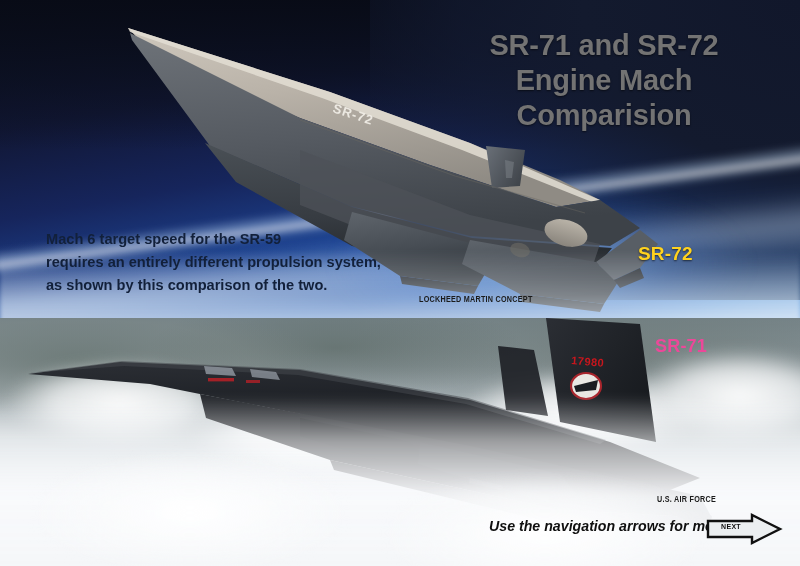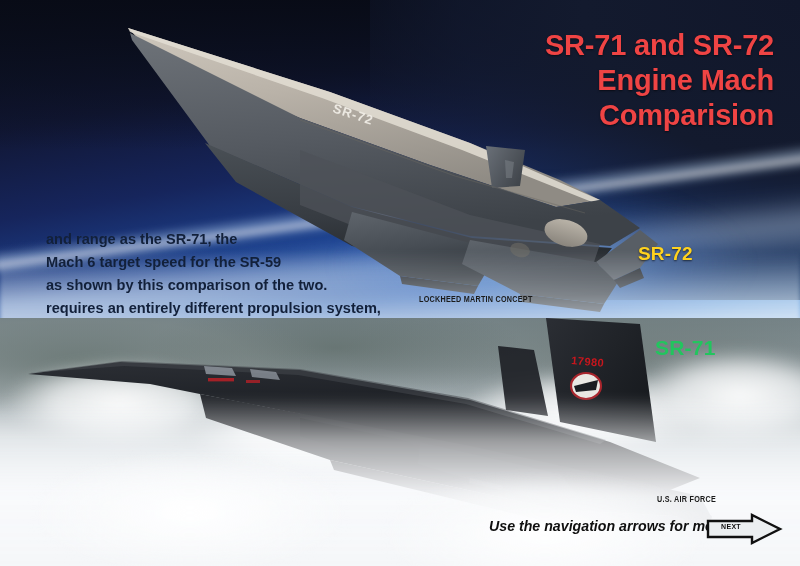--- a/index.html
+++ b/index.html
@@ -111,22 +111,22 @@
     background: linear-gradient(180deg, rgba(255,255,255,0) 0%, rgba(252,253,254,0.6) 24%, rgba(250,251,253,0.95) 52%, #f3f5f7 100%);
     filter: blur(5px);
   }
   .sr71 { position: absolute; left: 0; top: 0; width: 800px; height: 248px; }
 
   
   .title {
     position: absolute;
     right: 26px; top: 28px;
     width: 340px;
-    text-align: right;
-    color: #ef4444;
+    text-align: center;
+    color: #737373;
     font-size: 29px;
     line-height: 1.21;
     font-weight: bold;
     letter-spacing: -0.2px;
     text-shadow: 0 1px 2px rgba(0,0,0,0.55);
   }
   .title div { white-space: nowrap; }
 
   .blurb {
     position: absolute;
@@ -144,22 +144,22 @@
     left: 638px; top: 243px;
     color: #ffd21e;
     font-size: 19px;
     font-weight: bold;
     letter-spacing: 0.2px;
     text-shadow: 0 1px 2px rgba(0,0,0,0.6);
   }
   .lbl-sr71 {
     position: absolute;
     left: 655px; top: 336px;
-    color: #22c55e;
-    font-size: 21px;
+    color: #ec4899;
+    font-size: 18px;
     font-weight: bold;
     letter-spacing: 0.2px;
     text-align: center;
   }
 
   .credit {
     position: absolute;
     color: #1b1b1b;
     font-size: 8.4px;
     font-weight: bold;
@@ -334,24 +334,23 @@
     <div class="cloud" style="left:330px; top:140px; width:430px; height:150px;"></div>
   </div>
 
   <div class="title">
     <div>SR-71 and SR-72</div>
     <div>Engine Mach</div>
     <div>Comparision</div>
   </div>
 
   <div class="blurb">
-    <div>and range as the SR-71, the</div>
     <div>Mach 6 target speed for the SR-59</div>
+    <div>requires an entirely different propulsion system,</div>
     <div>as shown by this comparison of the two.</div>
-    <div>requires an entirely different propulsion system,</div>
   </div>
 
   <div class="lbl-sr72">SR-72</div>
   <div class="lbl-sr71">SR-71</div>
 
   <div class="credit credit-lm">LOCKHEED MARTIN CONCEPT</div>
   <div class="credit credit-af">U.S. AIR FORCE</div>
 
   <div class="navline">Use the navigation arrows for more</div>
 

